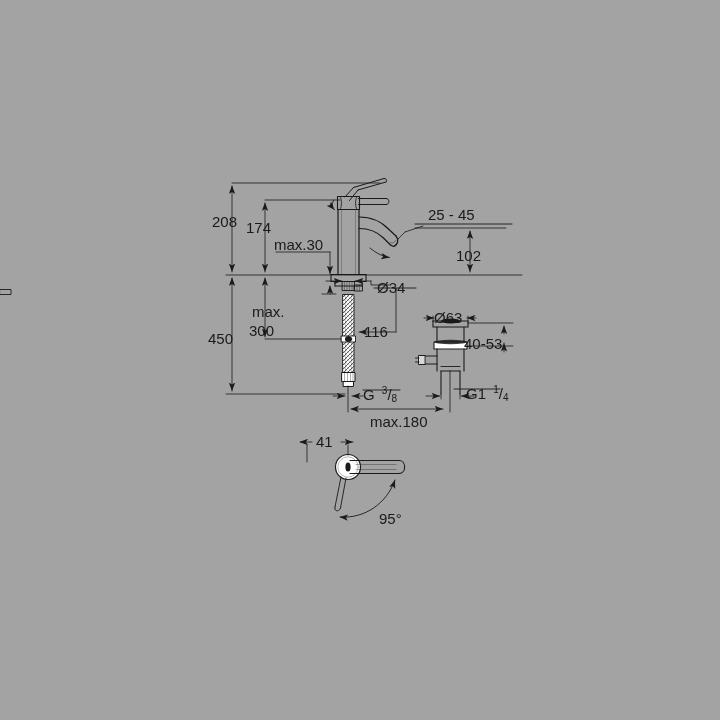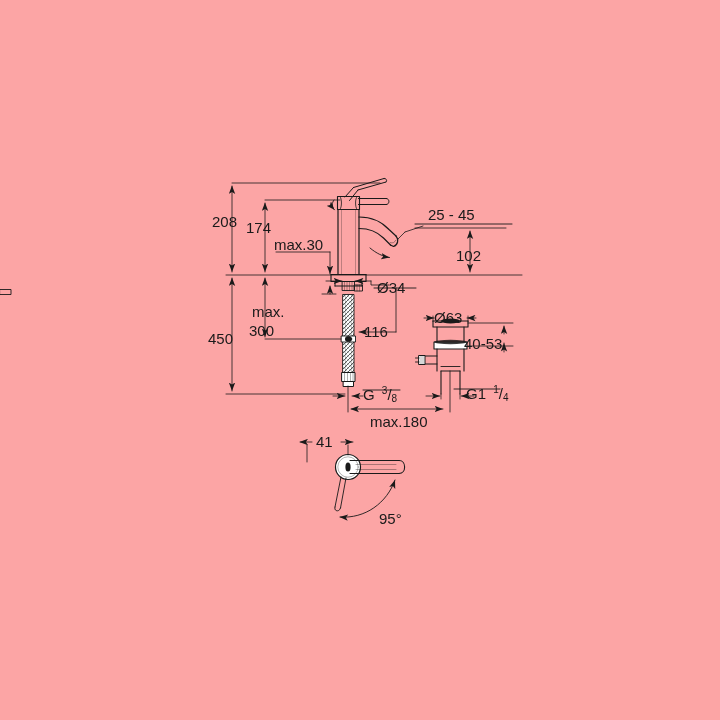--- a/index.html
+++ b/index.html
@@ -1,18 +1,18 @@
 <!DOCTYPE html>
 <html><head>
 <meta charset="utf-8">
 <style>
   html,body{margin:0;padding:0;background:#ffffff;}
   body{width:720px;height:720px;overflow:hidden;
        font-family:"Liberation Sans","DejaVu Sans",sans-serif;}
-  #stage{position:relative;width:720px;height:720px;background:#fca5a5;}
+  #stage{position:relative;width:720px;height:720px;background:#a3a3a3;}
   svg#drawing{position:absolute;left:0;top:0;width:720px;height:720px;display:block;}
   .dimtext{font-family:"Liberation Sans","DejaVu Sans",sans-serif;font-size:15px;fill:#1a1a1a;}
   .fracnum{font-size:10px;}
   .fracden{font-size:10px;}
 </style>
 </head>
 <body>
 
 <div id="stage">
 <svg id="drawing" viewBox="0 0 720 720">

